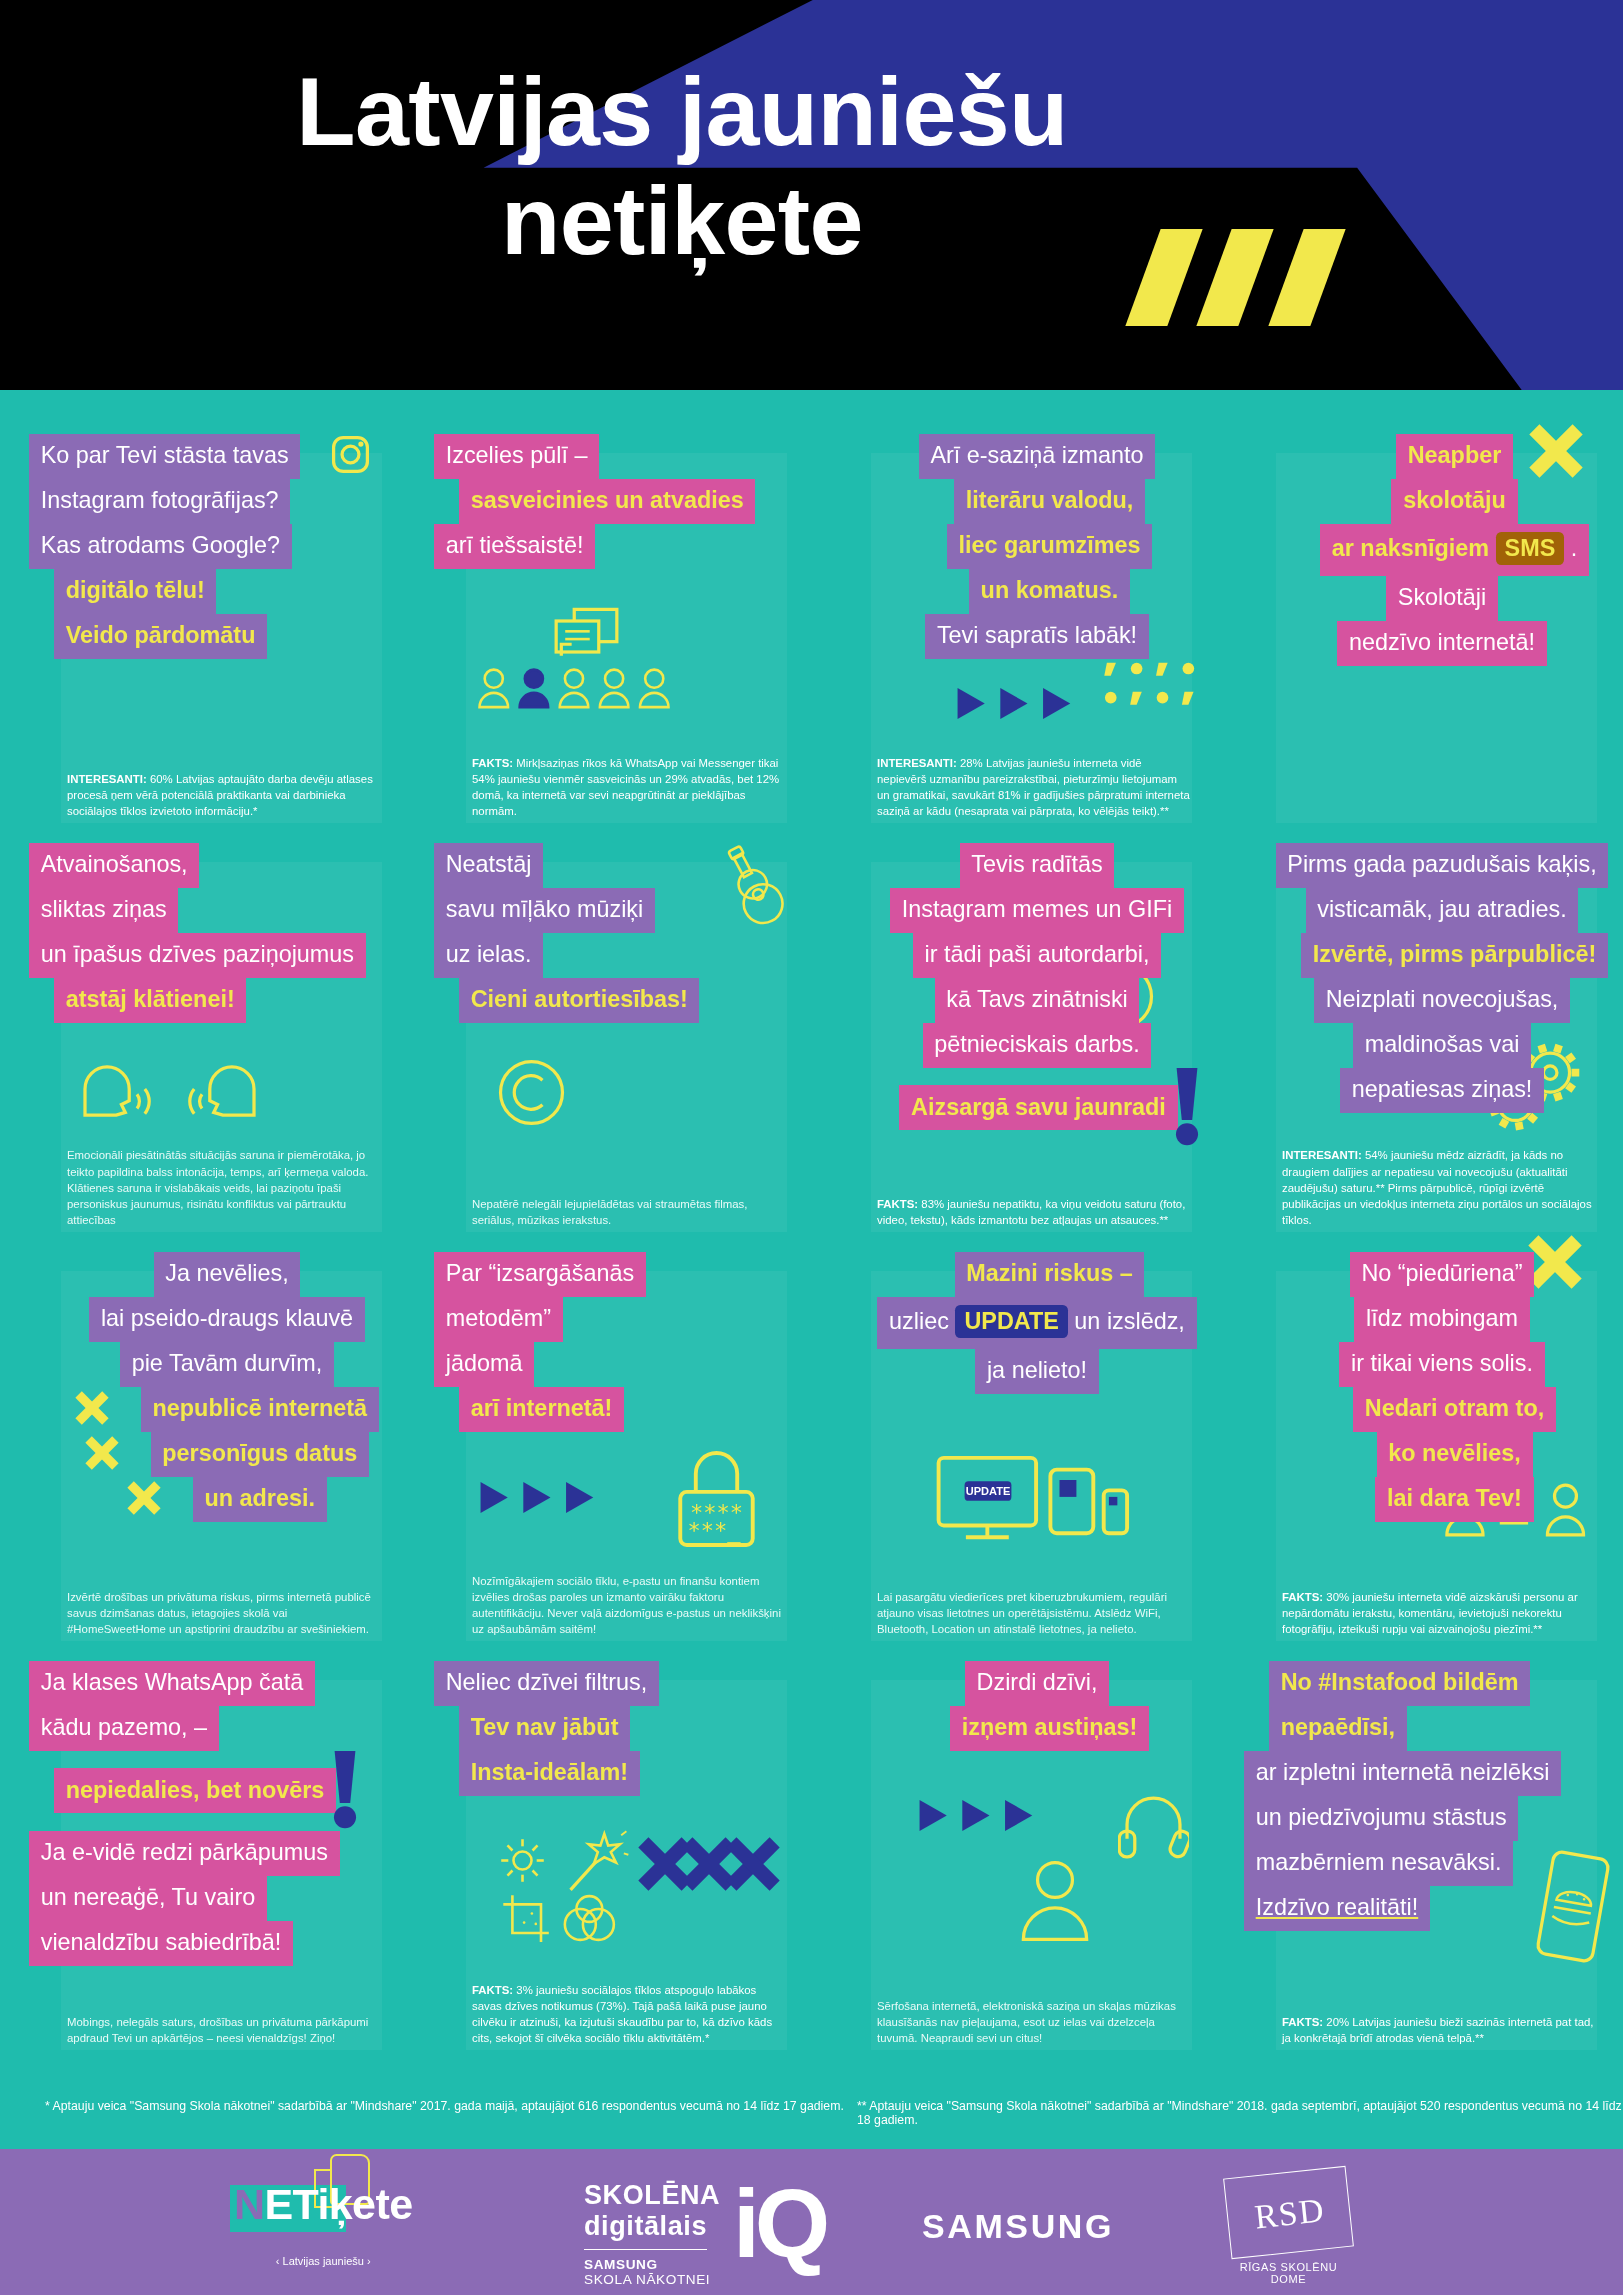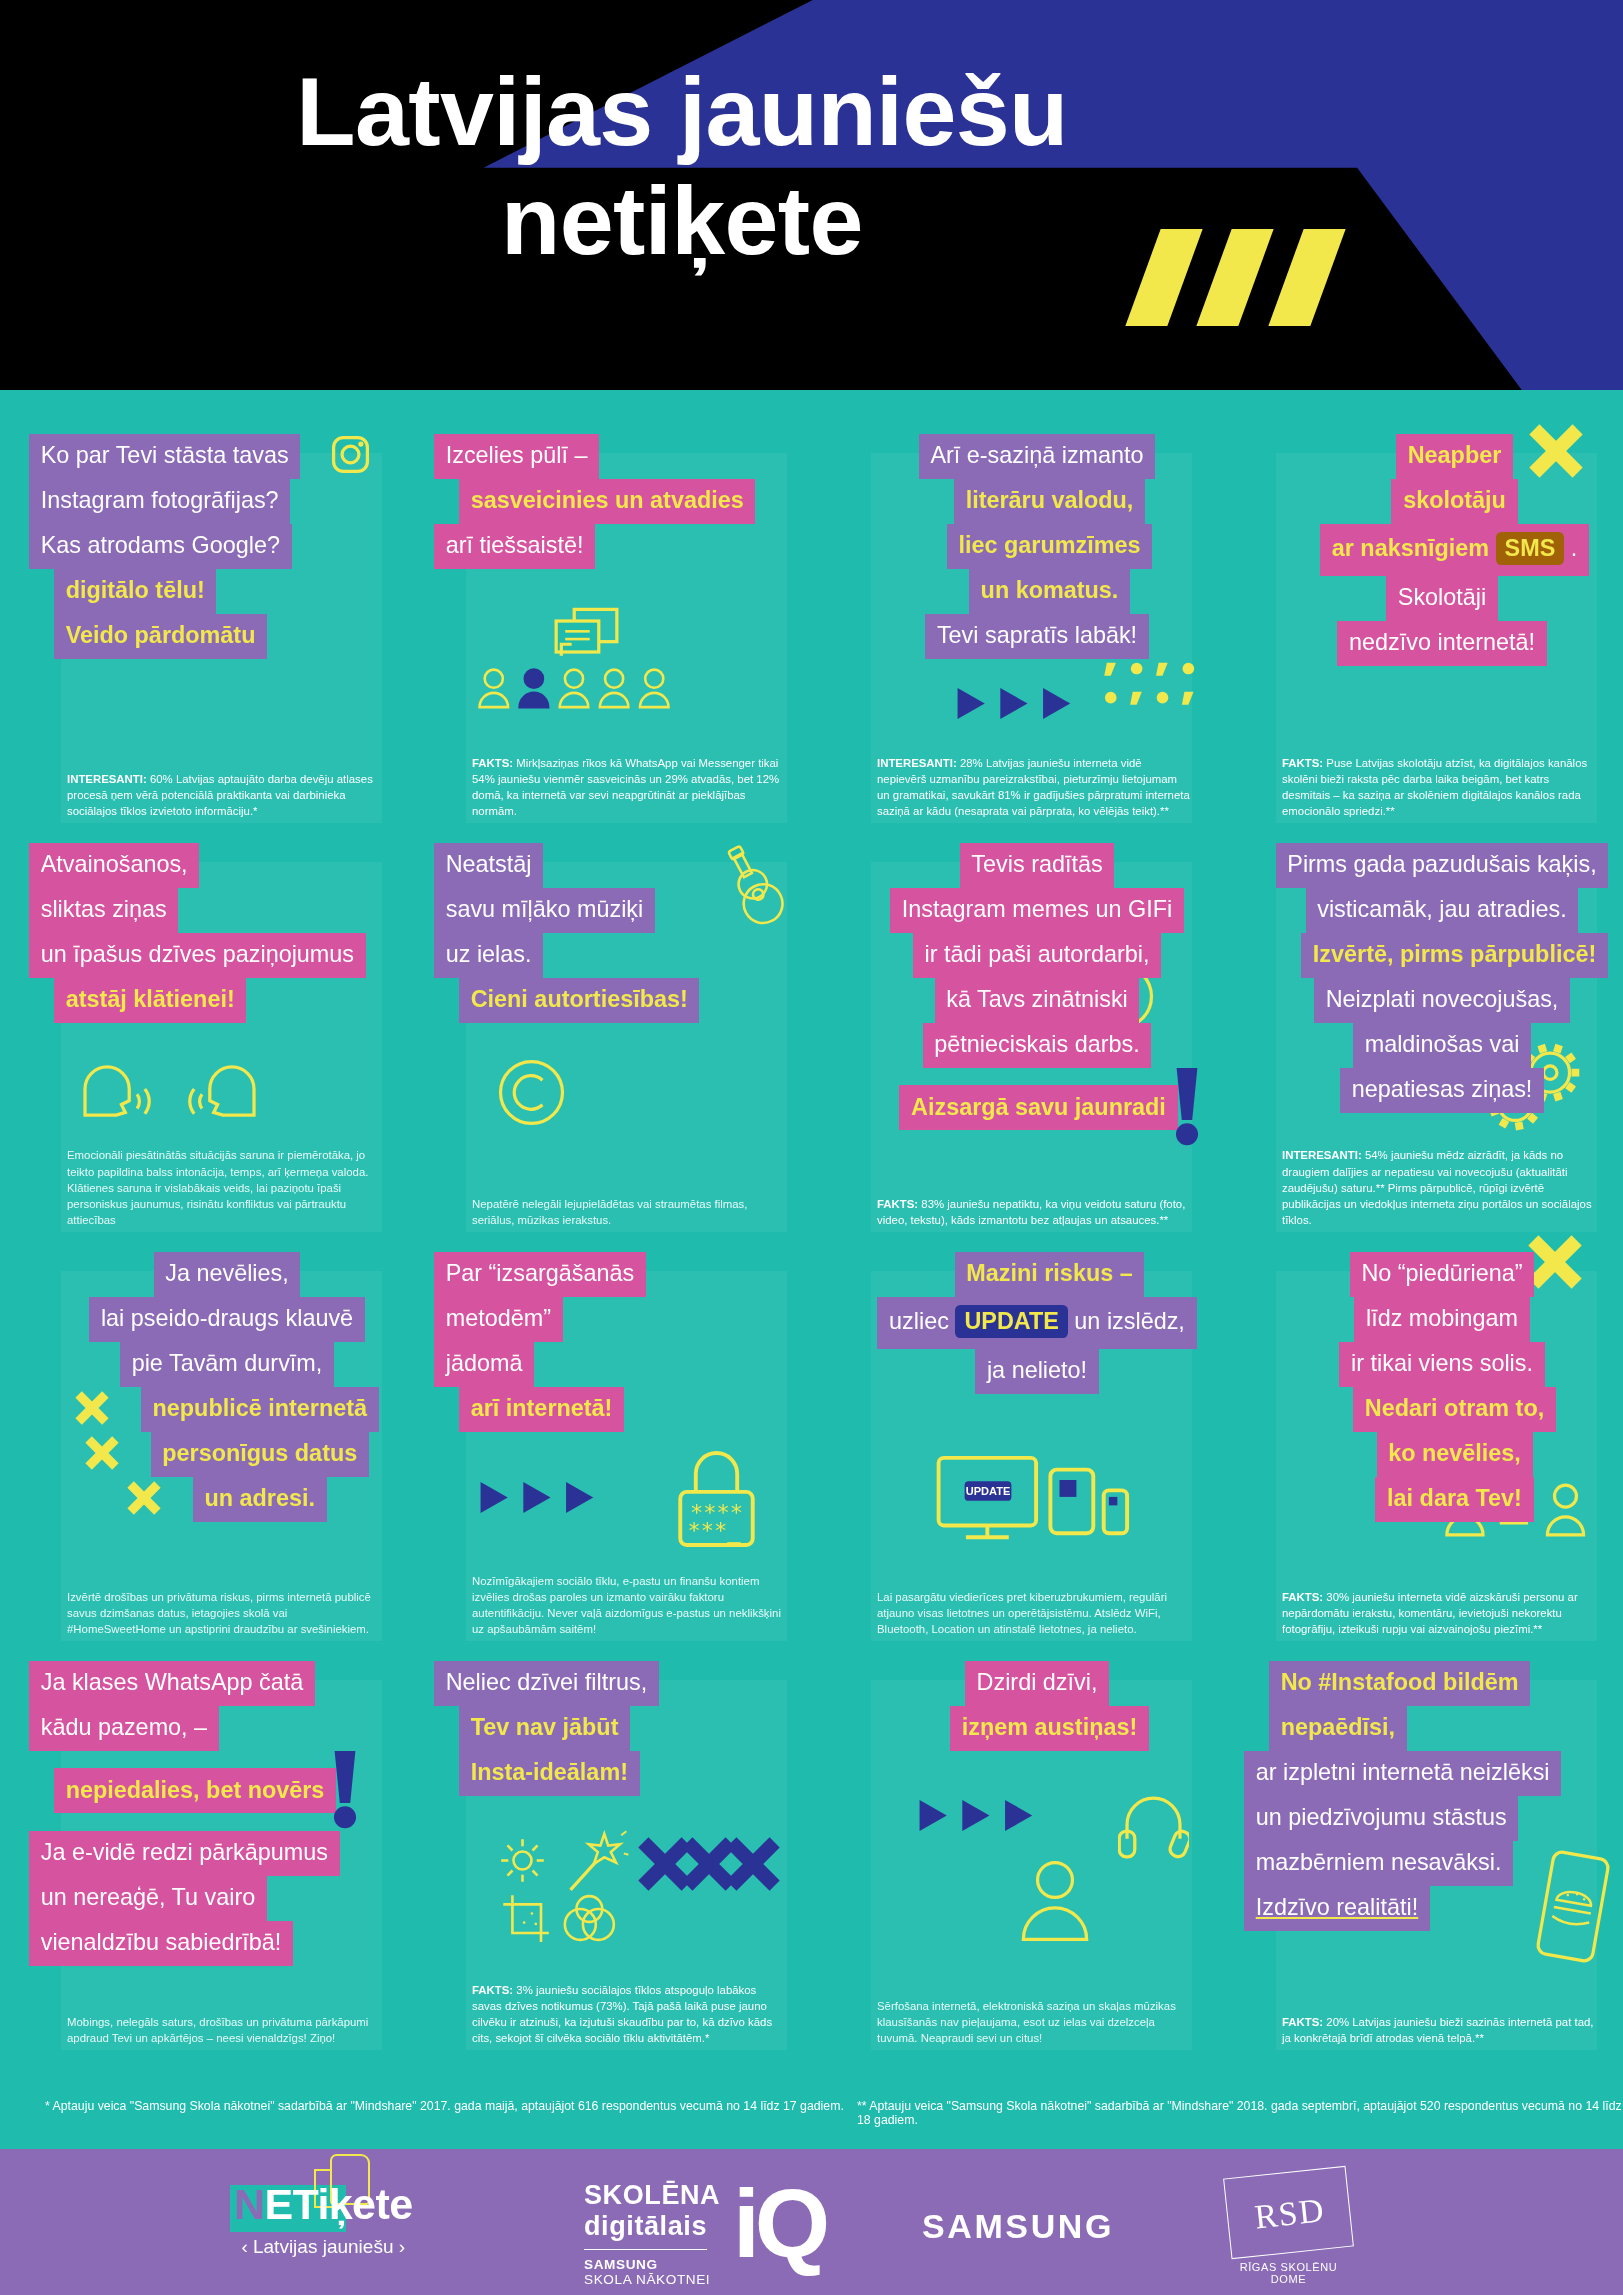--- a/index.html
+++ b/index.html
@@ -90,21 +90,21 @@
   .footer {
     position:absolute; left:0; top:2149px; width:1623px; height:146px;
     background:#8b6bb5;
   }
   .logo { position:absolute; color:#fff; }
   .logo-net { left:234px; top:31px; }
   .net-word { position:relative; font-size:43px; font-weight:bold; letter-spacing:-0.6px; }
   .net-box { position:absolute; left:-3.9px; top:5.2px; width:116px; height:47px; background:#1fbcad; }
   .net-word span { position:relative; }
   .net-N { color:#8b6bb5; }
-  .net-sub { margin-top:7px; text-align:center; font-size:19px; }
+  .net-sub { margin-top:26px; text-align:center; font-size:11px; }
   .thumb {
     position:absolute; left:96px; top:-26px; width:40px; height:51px;
     border:2.6px solid #f2e84c; border-radius:6.5px 9px 3.9px 3.9px;
   }
   .thumb:after {
     content:""; position:absolute; left:-18px; top:13px;
     width:15.6px; height:35px; border:2.6px solid #f2e84c; border-right:none;
   }
   .logo-iq { left:584px; top:31px; }
   .iq-l1 { font-size:27px; font-weight:bold; letter-spacing:0.6px; }
@@ -228,21 +228,20 @@
               <rect x="32" y="-4" width="22" height="94" fill="#f2e84c" transform="rotate(45 43 43)"></rect>
               <rect x="32" y="-4" width="22" height="94" fill="#f2e84c" transform="rotate(-45 43 43)"></rect>
             </svg></div>
           <div class="lines center bg-pink">
             <div class="ln yellow"><span class="t">Neapber</span></div>
             <div class="ln yellow"><span class="t">skolotāju</span></div>
             <div class="ln yellow"><span class="t">ar naksnīgiem <span style="display:inline-block;background:#a16207;color:#f2e84c;padding:2.6px 9px 4.5px;border-radius:5.2px;font-weight:bold;">SMS</span> <span style="color:#ffffff;font-weight:normal;">.</span></span></div>
             <div class="ln white"><span class="t">Skolotāji</span></div>
             <div class="ln white"><span class="t">nedzīvo internetā!</span></div>
           </div>
-          <div class="foot"><b>FAKTS:</b> <span>Puse Latvijas skolotāju atzīst, ka digitālajos kanālos skolēni bieži raksta pēc darba laika beigām, bet katrs desmitais – ka saziņa ar skolēniem digitālajos kanālos rada emocionālo spriedzi.**</span></div>
         </div>
       </div>
     </div>
     <div class="row">
       <div class="card">
         <div class="card-bg"></div>
         <div class="card-inner">
           <div class="icons" style="left:43px; top:219px;"><svg width="195" height="78" viewBox="0 0 300 120">
               <path d="M20 100 L20 60 a34 34 0 0 1 68 0 l0 18 -12 6 6 12 -14 4 0 0 z" fill="none" stroke="#f2e84c" stroke-width="5"></path>
               <path d="M100 68 a18 18 0 0 1 0 22" fill="none" stroke="#f2e84c" stroke-width="5"></path>

